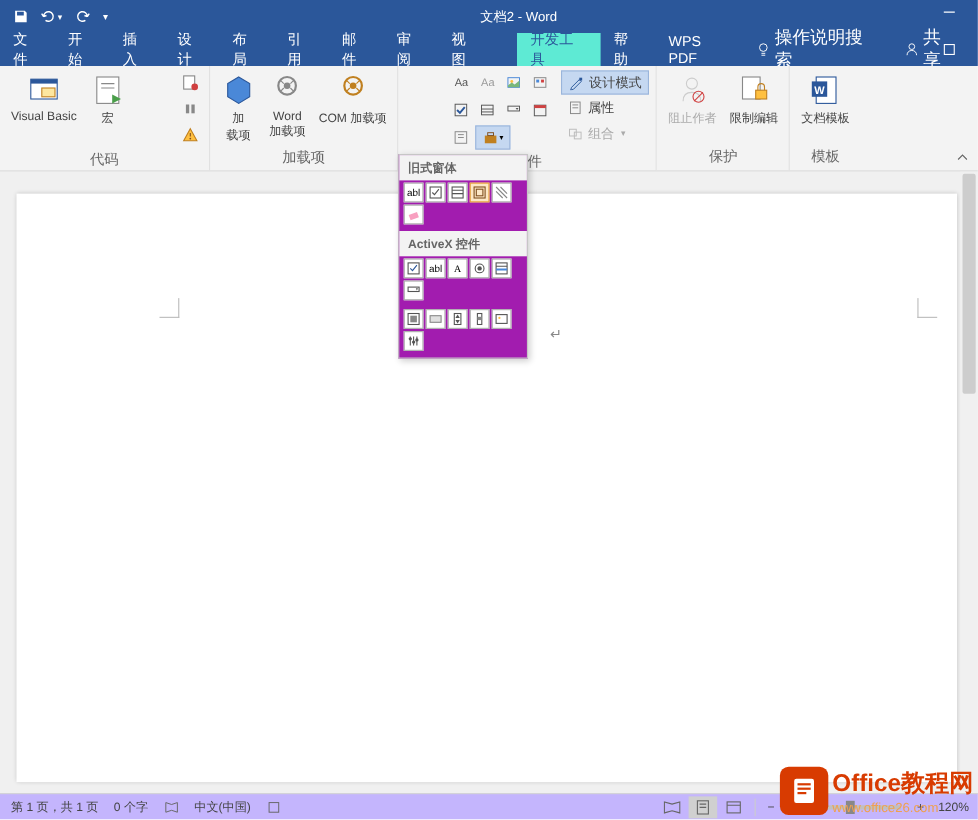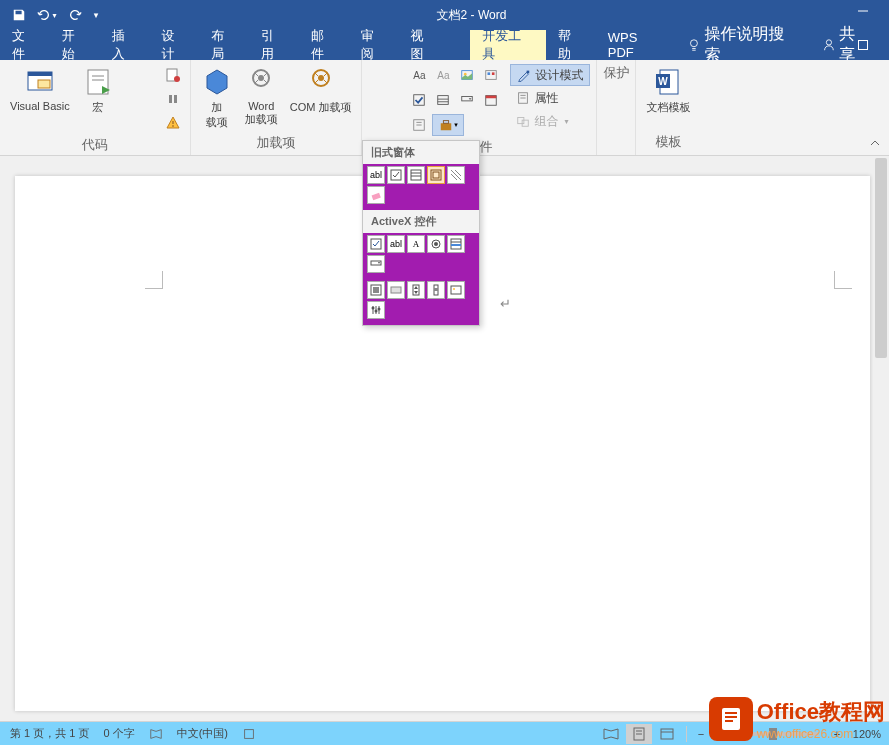--- a/index.html
+++ b/index.html
@@ -10,21 +10,21 @@
   .qat { display: flex; align-items: center; gap: 2px; padding-left: 6px; }
   .qat-btn { width: 26px; height: 24px; display: flex; align-items: center; justify-content: center; color: #fff; cursor: pointer; }
   .title-center { flex: 1; text-align: center; font-size: 12px; }
   .title-right { display: flex; align-items: center; gap: 4px; padding-right: 4px; flex-direction: column; }
   .login-btn { background: #fff; color: #2b579a; padding: 2px 10px; font-size: 12px; cursor: pointer; }
   .win-btn { width: 40px; height: 30px; display: flex; align-items: center; justify-content: center; color: #fff; cursor: pointer; }
 
   
   .tabs-row { height: 30px; background: #2b579a; display: flex; align-items: stretch; color: #fff; font-size: 13px; }
   .tab { padding: 0 12px; display: flex; align-items: center; cursor: pointer; }
-  .tab.active { background: #fef9c3; color: #2b579a; margin-left: 22px; }
+  .tab.active { background: #5eead4; color: #2b579a; margin-left: 22px; }
   .tabs-right { margin-left: auto; display: flex; align-items: center; padding-right: 10px; gap: 6px; }
   .tell-me, .share { display: flex; align-items: center; gap: 4px; font-size: 16px; padding: 0 8px; cursor: pointer; }
 
   
   .ribbon { height: 96px; background: #f3f3f3; border-bottom: 1px solid #d4d4d4; display: flex; position: relative; }
   .ribbon-group { border-right: 1px solid #e1e1e1; display: flex; flex-direction: column; padding: 2px 6px 0; }
   .ribbon-group-content { flex: 1; display: flex; align-items: flex-start; gap: 4px; padding-top: 2px; }
   .ribbon-group-label { text-align: center; font-size: 13px; color: #666; padding: 2px 0 4px; }
   .big-btn { display: flex; flex-direction: column; align-items: center; justify-content: flex-start; width: auto; padding: 2px 4px; cursor: pointer; font-size: 11px; color: #444; text-align: center; gap: 2px; }
   .big-icon { width: 32px; height: 32px; display: flex; align-items: center; justify-content: center; }
@@ -49,21 +49,21 @@
   .page-corner { position: absolute; width: 18px; height: 18px; border: 1px solid #bbb; }
   .corner-tl { top: 95px; left: 130px; border-right: none; border-bottom: none; transform: rotate(180deg); }
   .corner-tr { top: 95px; right: 18px; border-left: none; border-bottom: none; transform: rotate(180deg); }
   .cursor-mark { position: absolute; left: 485px; top: 120px; font-size: 13px; color: #888; }
 
   
   .vscroll { position: absolute; right: 0; top: 156px; bottom: 24px; width: 16px; background: #f0f0f0; }
   .vscroll-thumb { position: absolute; left: 2px; top: 2px; width: 12px; height: 200px; background: #cdcdcd; border-radius: 2px; }
 
   
-  .statusbar { position: absolute; left: 0; right: 0; bottom: 0; height: 24px; background: #7dd3fc; border-top: 1px solid #d4d4d4; display: flex; align-items: center; font-size: 11px; color: #444; }
+  .statusbar { position: absolute; left: 0; right: 0; bottom: 0; height: 24px; background: #c4b5fd; border-top: 1px solid #d4d4d4; display: flex; align-items: center; font-size: 11px; color: #444; }
   .status-left { display: flex; gap: 14px; padding-left: 10px; }
   .status-item { cursor: pointer; display: flex; align-items: center; gap: 4px; }
   .status-right { margin-left: auto; display: flex; align-items: center; gap: 2px; padding-right: 8px; }
   .view-btn { width: 26px; height: 20px; display: flex; align-items: center; justify-content: center; cursor: pointer; color: #666; }
   .view-btn.active { background: #d0d0d0; }
   .zoom-slider { width: 100px; height: 4px; background: #c0c0c0; position: relative; margin: 0 8px; }
   .zoom-thumb { position: absolute; left: 50%; top: -4px; width: 8px; height: 12px; background: #888; }
   .zoom-btn { width: 16px; cursor: pointer; text-align: center; }
 
   
@@ -333,20 +333,43 @@
           <span>组合</span>
           <span style="font-size:8px;margin-left:2px">▾</span>
         </div>
       </div>
     </div>
     <div class="ribbon-group-label">控件</div>
   </div>
 
 
   <div class="ribbon-group">
+    <div class="ribbon-group-content">
+      <div class="big-btn" style="color:#aaa">
+        <div class="big-icon">
+            <svg width="32" height="32" viewBox="0 0 32 32">
+              <circle cx="16" cy="10" r="5" fill="none" stroke="#ccc"></circle>
+              <path d="M8 26c0-5 3-8 8-8s8 3 8 8" fill="none" stroke="#ccc"></path>
+              <circle cx="22" cy="22" r="5" fill="none" stroke="#d04040"></circle>
+              <line x1="18" y1="26" x2="26" y2="18" stroke="#d04040"></line>
+            </svg>
+          </div>
+        <span>阻止作者</span>
+      </div>
+      <div class="big-btn">
+        <div class="big-icon">
+            <svg width="32" height="32" viewBox="0 0 32 32">
+              <rect x="6" y="4" width="16" height="20" fill="#fff" stroke="#888"></rect>
+              <rect x="18" y="16" width="10" height="8" fill="#ffc040" stroke="#c08020"></rect>
+              <path d="M20 16v-3a3 3 0 0 1 6 0v3" fill="none" stroke="#c08020"></path>
+            </svg>
+          </div>
+        <span>限制编辑</span>
+      </div>
+    </div>
     <div class="ribbon-group-label">保护</div>
   </div>
 
   <div class="ribbon-group" style="border-right:none">
     <div class="ribbon-group-content">
       <div class="big-btn">
         <div class="big-icon">
             <svg width="32" height="32" viewBox="0 0 32 32">
               <rect x="8" y="4" width="18" height="24" fill="#fff" stroke="#2b579a"></rect>
               <rect x="4" y="8" width="14" height="14" fill="#2b579a"></rect>

